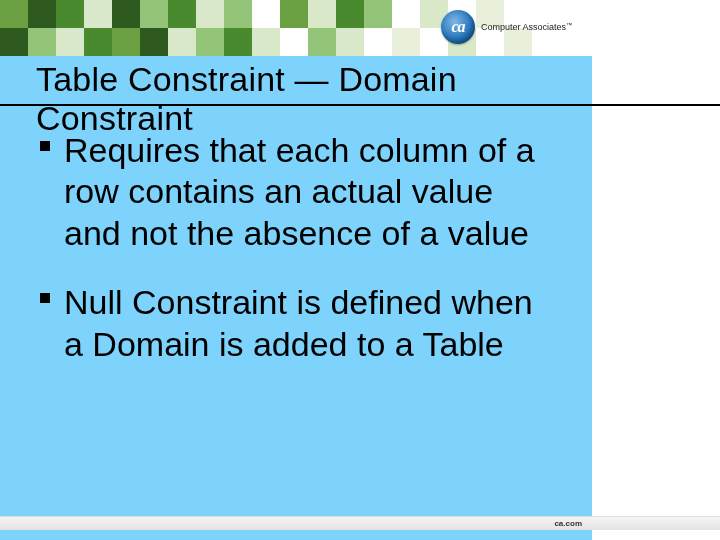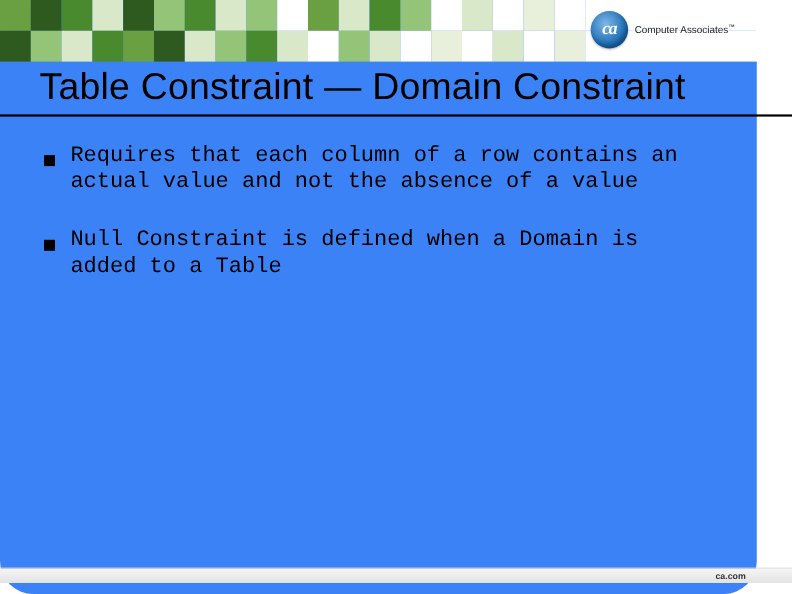--- a/index.html
+++ b/index.html
@@ -1,31 +1,31 @@
 <!DOCTYPE html>
 <html><head>
 <meta charset="utf-8">
 <style>
   * { margin: 0; padding: 0; box-sizing: border-box; }
   html, body { width: 720px; height: 540px; overflow: hidden; font-family: Arial, Helvetica, sans-serif; background: #fff; }
-  .slide { position: relative; width: 688px; height: 540px; background: #3b82f6; border-radius: 30px; }
+  .slide { position: relative; width: 592px; height: 540px; background: #7dd3fc; }
 
   
   .mosaic { position: absolute; top: 0; left: 0; width: 720px; height: 56px; display: flex; flex-wrap: wrap; }
   .mosaic .row { display: flex; height: 28px; width: 720px; }
   .mosaic .cell { height: 28px; }
 
   .title-wrap { position: absolute; top: 60px; left: 36px; right: 30px; }
   .title { font-size: 34px; font-weight: 400; color: #000; letter-spacing: 0.2px; }
   .title-rule { position: absolute; left: 0; top: 104px; width: 720px; height: 0; border-bottom: 2px solid #000; }
 
   .content { position: absolute; top: 130px; left: 40px; right: 40px; }
   .bullet { display: flex; align-items: flex-start; margin-bottom: 28px; }
   .bullet .marker { width: 10px; height: 10px; background: #000; margin-top: 11px; margin-right: 14px; flex-shrink: 0; }
-  .bullet .text { font-size: 20px; line-height: 1.22; color: #000; font-family: Liberation Mono, monospace; }
+  .bullet .text { font-size: 34px; line-height: 1.22; color: #000; }
 
   
   .logo-wrap { position: absolute; top: 10px; right: 20px; display: flex; align-items: center; gap: 6px; }
   .logo-badge { width: 34px; height: 34px; border-radius: 50%; background: radial-gradient(circle at 40% 35%, #7fb7e8 0%, #1f6fb5 60%, #0b4c87 100%); display: flex; align-items: center; justify-content: center; box-shadow: inset -2px -3px 4px rgba(0,0,0,0.25), 0 1px 2px rgba(0,0,0,0.3); }
   .logo-badge span { color: #fff; font-weight: bold; font-size: 16px; font-family: Georgia, serif; font-style: italic; letter-spacing: -1px; }
   .logo-text { font-size: 9px; color: #222; display: flex; align-items: flex-start; gap: 0; }
   .logo-tm { font-size: 6px; vertical-align: super; }
 
   
   .footer-bar { position: absolute; bottom: 10px; left: 0; width: 720px; height: 14px; background: linear-gradient(to bottom, #f5f5f5, #e3e3e3); border-top: 1px solid #ddd; }

